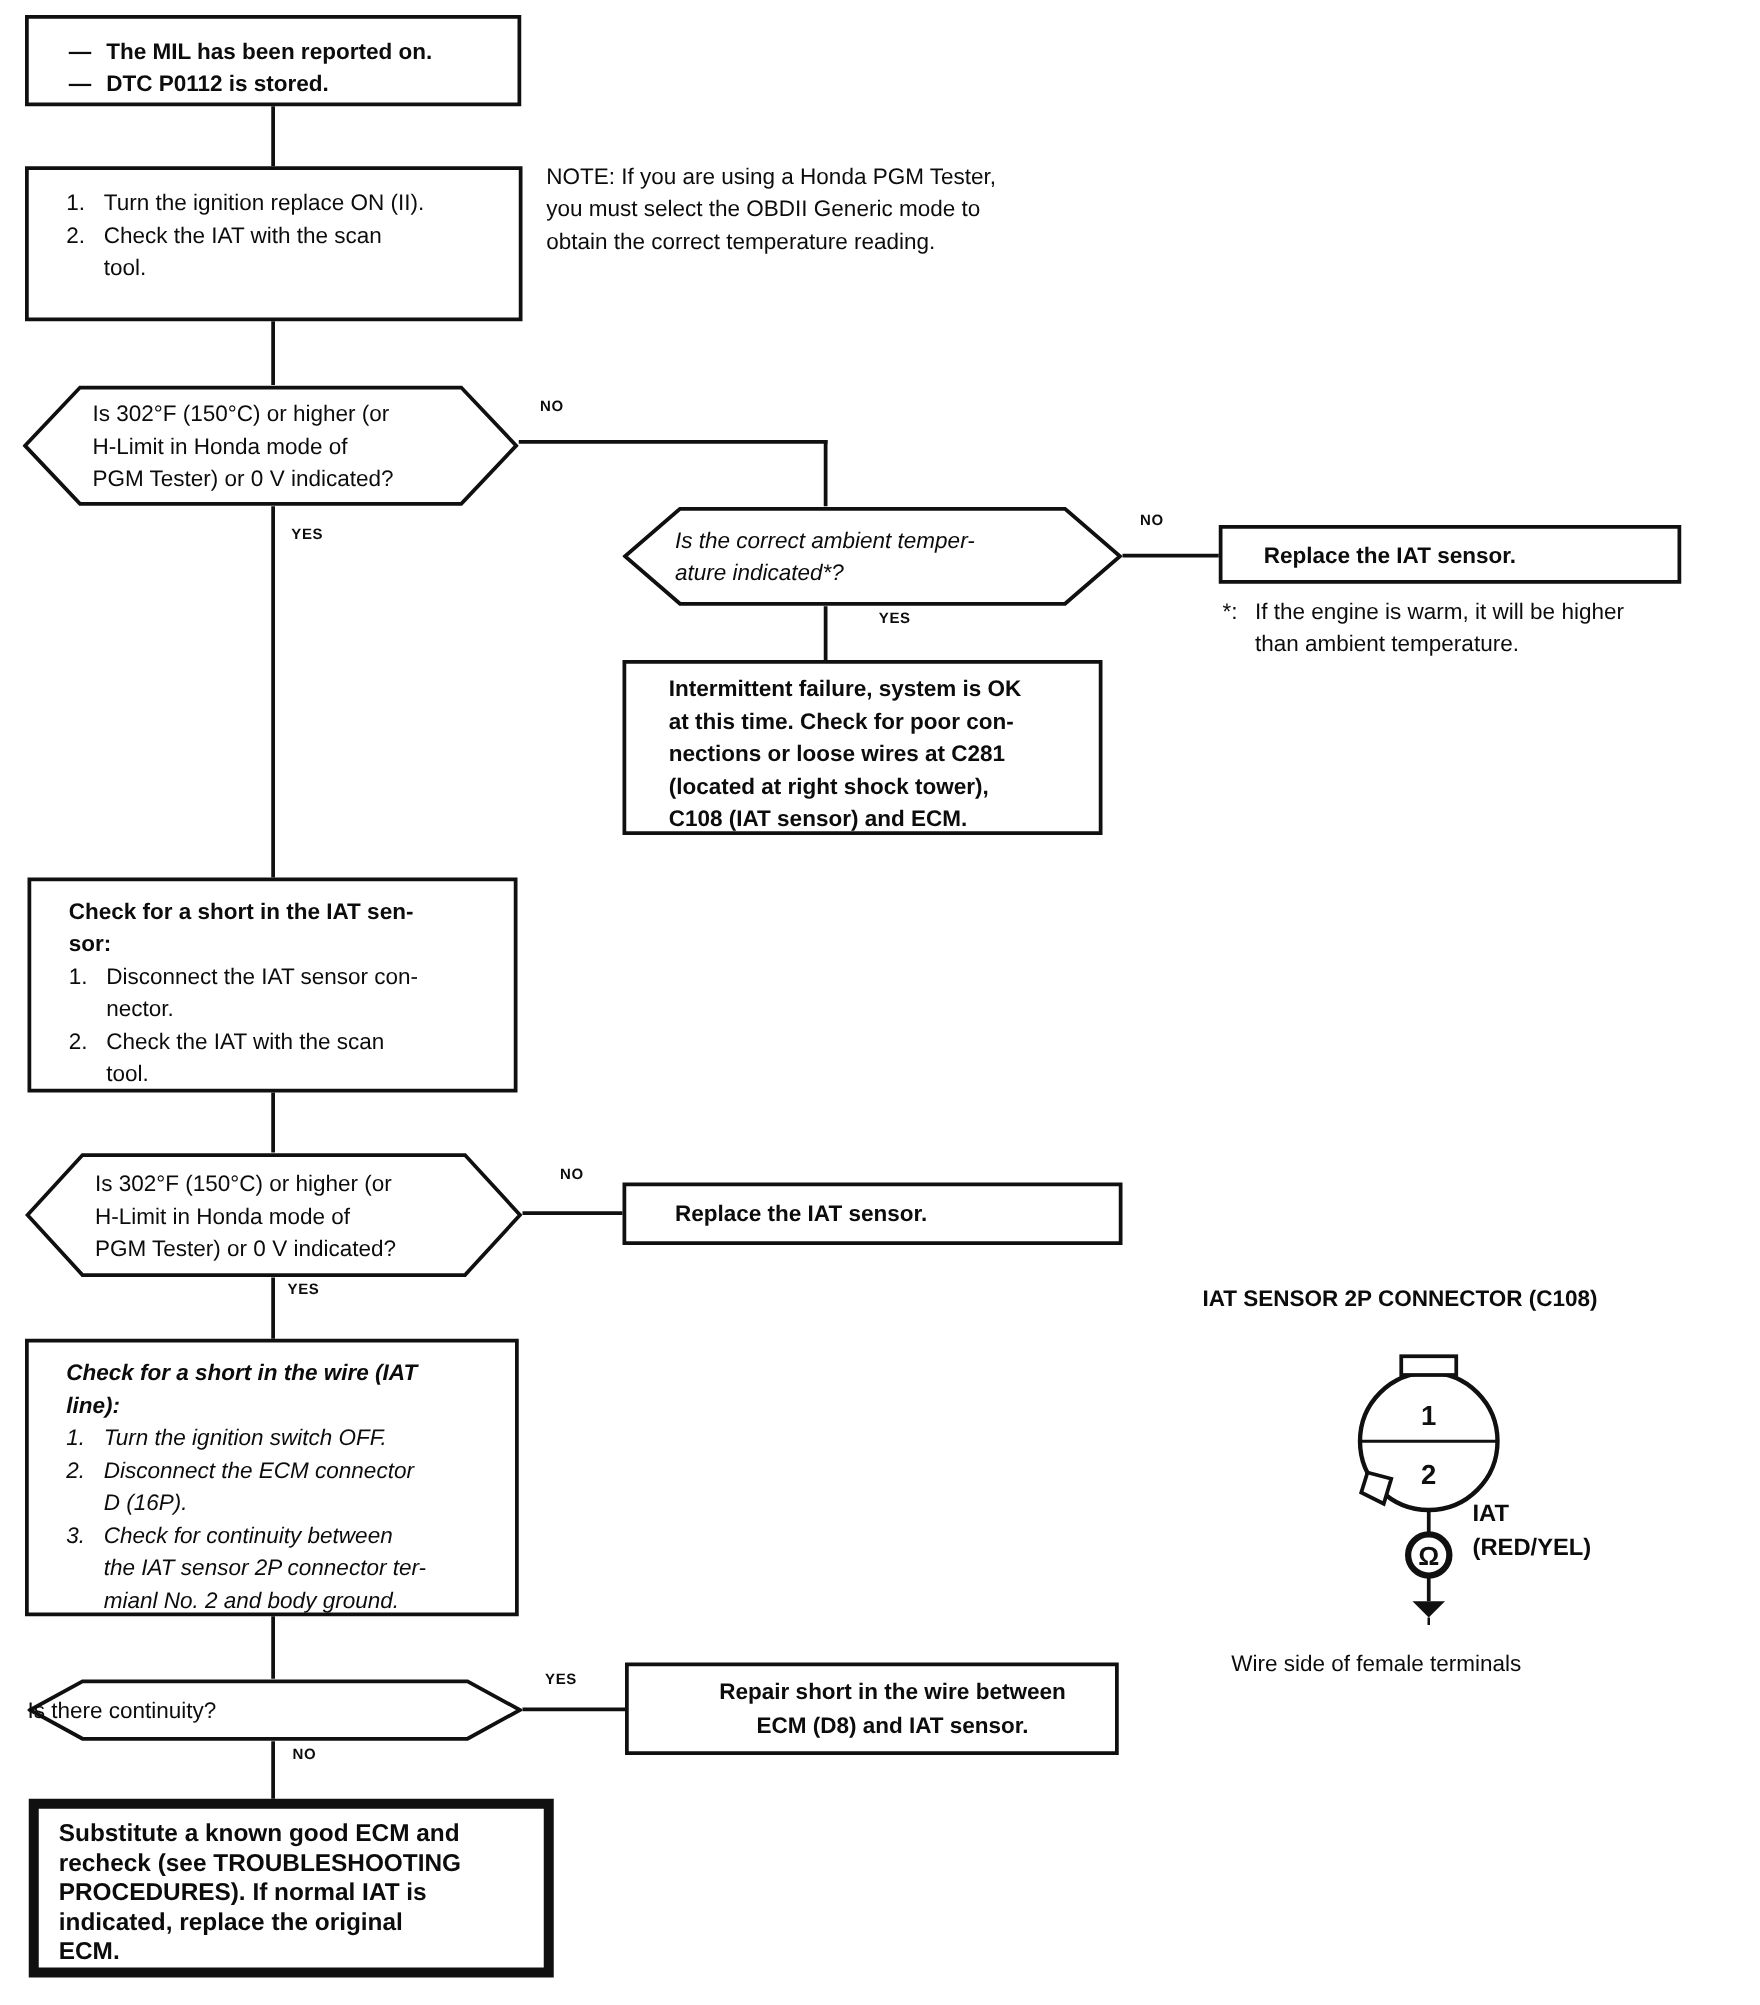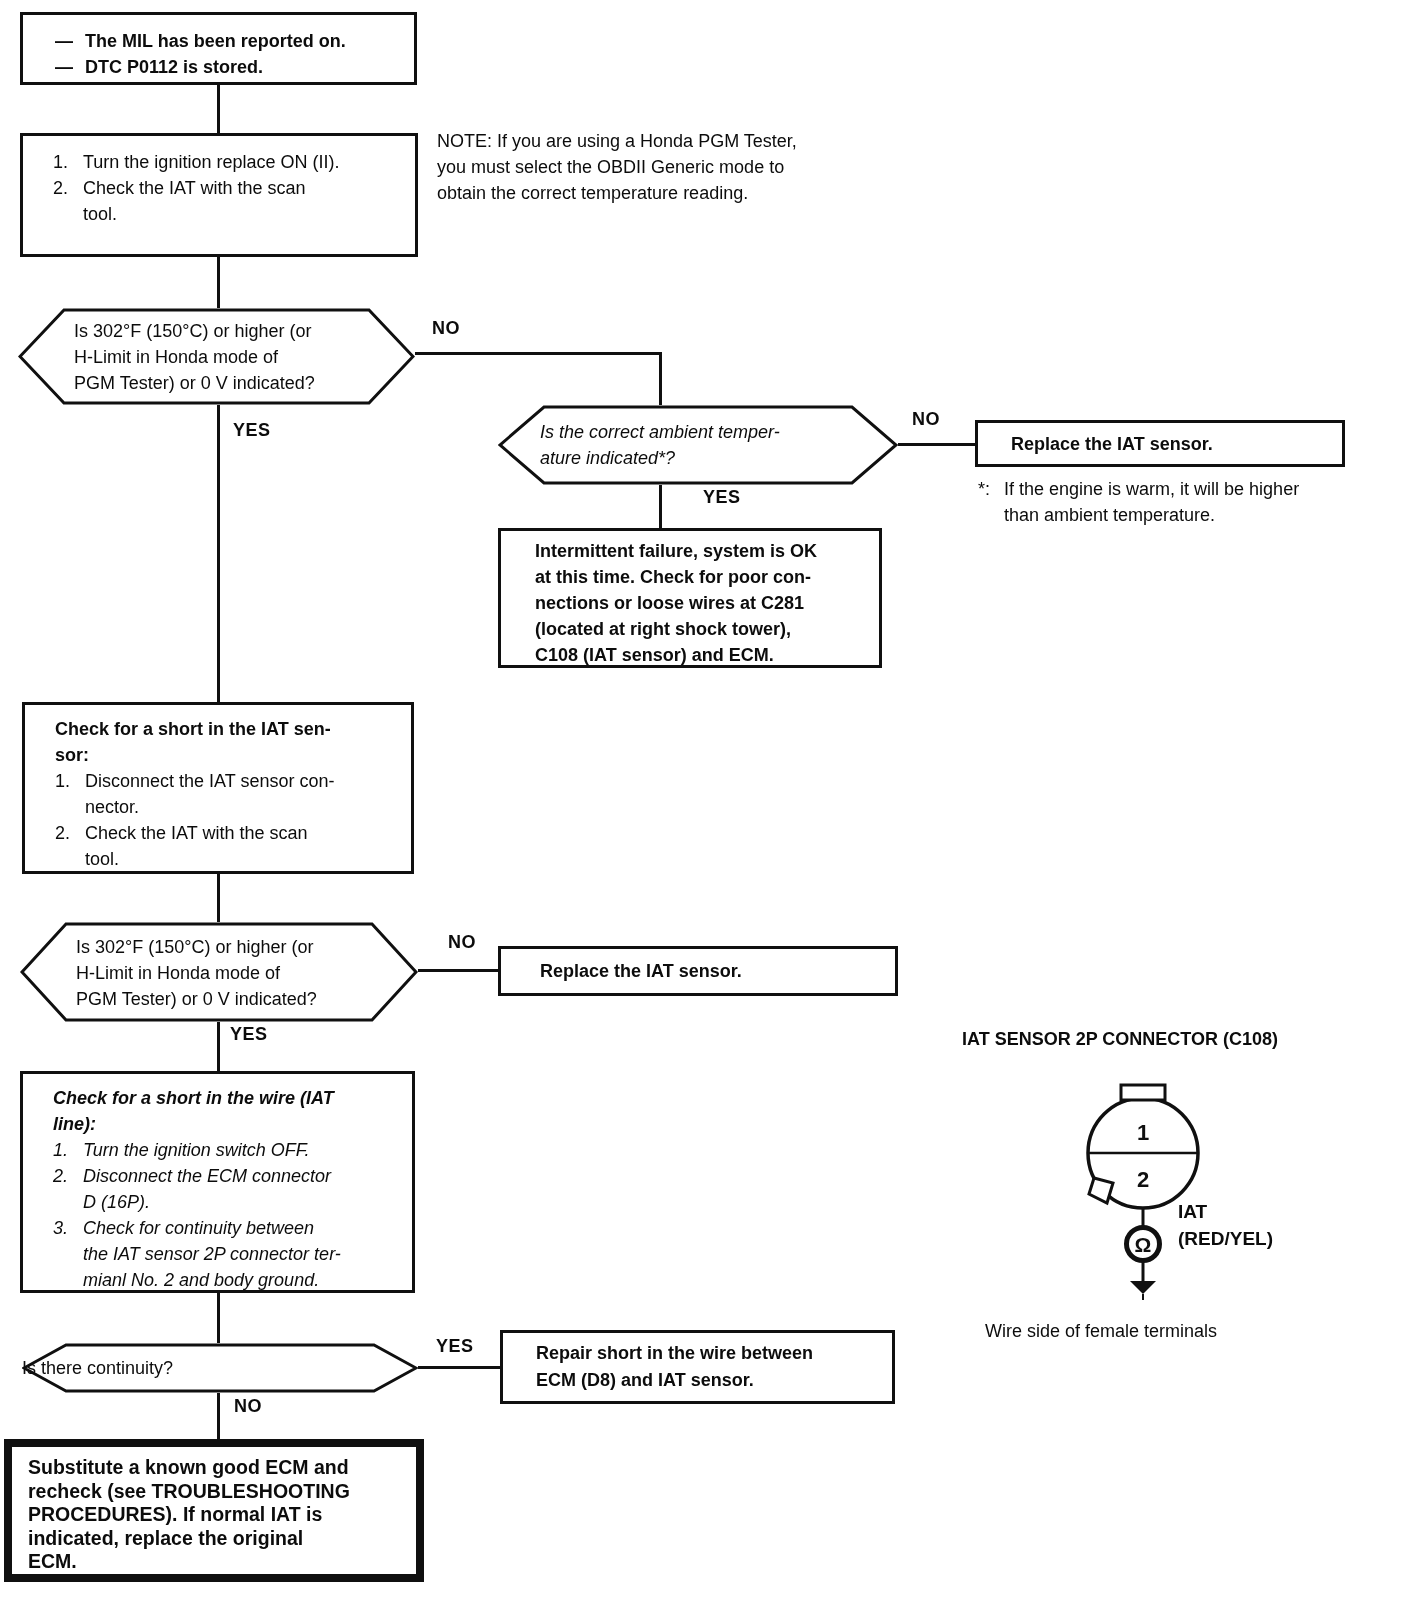--- a/index.html
+++ b/index.html
@@ -6,21 +6,21 @@
   .page{
     position:relative;width:1408px;height:1604px;background:#fff;
     font-family:"Liberation Sans",sans-serif;color:#0c0c0c;overflow:hidden;
   }
   .box{position:absolute;border:3px solid #101010;background:#fff;box-sizing:border-box;}
   .vline{position:absolute;width:3px;background:#101010;}
   .hline{position:absolute;height:3px;background:#101010;}
   .pre{white-space:pre-line;}
   .bold{font-weight:700;}
   .txt18{font-size:18px;line-height:26px;}
-  .lbl{position:absolute;font-weight:700;font-size:18px;letter-spacing:.5px;}
+  .lbl{position:absolute;font-weight:700;font-size:12px;letter-spacing:.5px;}
   .hex{position:absolute;}
   .hex svg{position:absolute;left:0;top:0;width:100%;height:100%;}
   .hex .hex-text{position:absolute;font-size:18px;line-height:26px;}
   .row{display:flex;}
   .marker{flex:0 0 30px;}
   .num{flex:0 0 30px;}
   .itxt{flex:1;}
   .fn-marker{flex:0 0 26px;}
   .abs{position:absolute;}
   .centerv{display:flex;flex-direction:column;justify-content:center;}
@@ -165,24 +165,24 @@
 
   <div class="abs txt18" style="left:985px;top:1318px;">Wire side of female terminals</div>
 
   <div class="hex" style="left:22px;top:1343px;width:396px;height:50px;">
     <svg viewBox="0 0 396 50" preserveAspectRatio="none">
       <polygon points="44,2 352,2 394,25 352,48 44,48 2,25" fill="#ffffff" stroke="#101010" stroke-width="3"></polygon>
     </svg>
     <div class="hex-text" style="left:0;top:12px;width:100%;text-align:left;">Is there continuity?</div>
   </div>
 
-  <div class="box txt18 bold centerv pre" style="left:500px;top:1330px;width:395px;height:74px;padding-left:33px;line-height:27px;">Repair short in the wire between
+  <div class="box txt18 bold centerv pre" style="left:500px;top:1330px;width:395px;height:74px;padding-left:33px;line-height:27px;text-align:center;">Repair short in the wire between
 ECM (D8) and IAT sensor.</div>
 
-  <div class="box final pre" style="left:4px;top:1439px;width:420px;height:143px;padding:9px 10px 0 16px;">Substitute a known good ECM and
+  <div class="box final pre" style="left:23px;top:1439px;width:420px;height:143px;padding:9px 10px 0 16px;">Substitute a known good ECM and
 recheck (see TROUBLESHOOTING
 PROCEDURES).  If normal IAT is
 indicated, replace the original
 ECM.</div>
 
   <div class="vline" style="left:217px;top:85px;height:48px;"></div>
   <div class="vline" style="left:217px;top:257px;height:51px;"></div>
   <div class="hline" style="left:415px;top:352px;width:247px;"></div>
   <div class="vline" style="left:659px;top:352px;height:53px;"></div>
   <div class="vline" style="left:217px;top:405px;height:297px;"></div>

